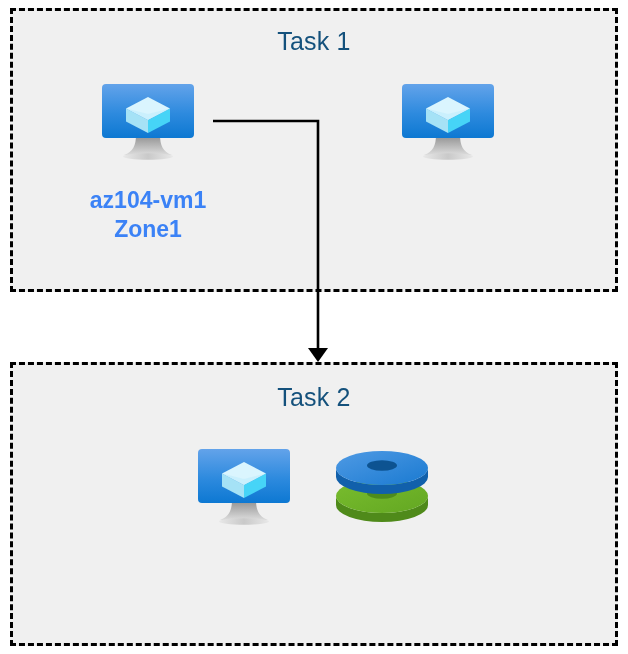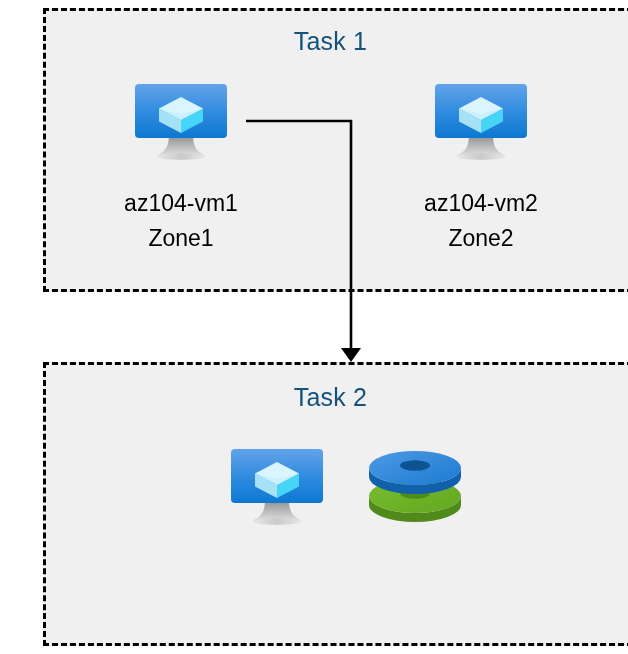--- a/index.html
+++ b/index.html
@@ -13,21 +13,20 @@
     position: relative;
     overflow: hidden;
     font-family: "Liberation Sans", sans-serif;
     -webkit-font-smoothing: antialiased;
   }
 
   .canvas {
     position: absolute;
     inset: 0;
     background: #ffffff;
-    margin-left: 33px;
   }
 
   
   .task-box {
     position: absolute;
     background: #f0f0f0;
     box-sizing: border-box;
     border: 3px dashed #000000;
   }
   #task1-box {
@@ -61,25 +60,26 @@
   .node {
     position: absolute;
     width: 200px;
     text-align: center;
   }
   #node-vm1 { left: 48px;  top: 78px; }
   #node-vm2 { left: 348px; top: 78px; }
   #node-resize { left: 163px; top: 443px; width: 300px; }
 
   .node-label {
-    color: #000000;
+    color: #3b82f6;
     font-size: 23px;
-    line-height: 35px;
+    line-height: 29px;
     white-space: pre-line;
     margin-top: 16px;
+    font-weight: bold;
   }
   #resize-label {
     font-size: 24px;
     margin-top: 30px;
   }
 
   
   .vm-icon {
     width: 100px;
     height: 88px;
@@ -180,22 +180,20 @@
         <ellipse cx="50" cy="78.5" rx="25" ry="3.2" fill="url(#base2)"></ellipse>
         <rect x="4" y="6" width="92" height="54" rx="4" ry="4" fill="url(#scr2)"></rect>
         <g>
           <polygon points="50,19 72,30.5 50,42 28,30.5" fill="#daf5fe"></polygon>
           <polygon points="28,30.5 50,42 50,55 28,43.5" fill="#a5e2f6"></polygon>
           <polygon points="72,30.5 50,42 50,55 72,43.5" fill="#46d4f7"></polygon>
           <polygon points="28,30.5 50,36 72,30.5 50,42" fill="#c4eefc" opacity="0.75"></polygon>
         </g>
       </svg>
     </span>
-    <div class="node-label">az104-vm2
-Zone2</div>
   </div>
 
   <div class="task-box" id="task2-box"></div>
   <div class="task-title" id="task2-title">Task 2</div>
 
   <div class="node" id="node-resize">
     <div class="icon-row">
 
       <span class="vm-icon">
         <svg viewBox="0 0 100 88" width="100" height="88" aria-hidden="true">

